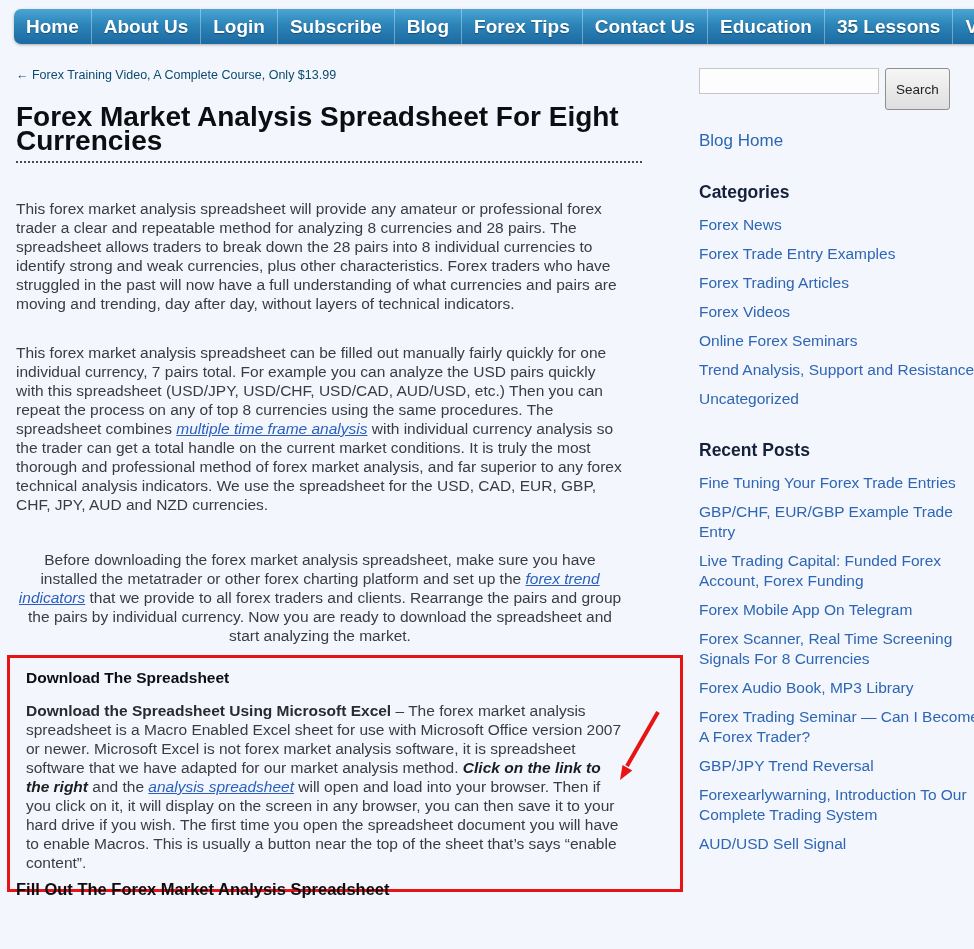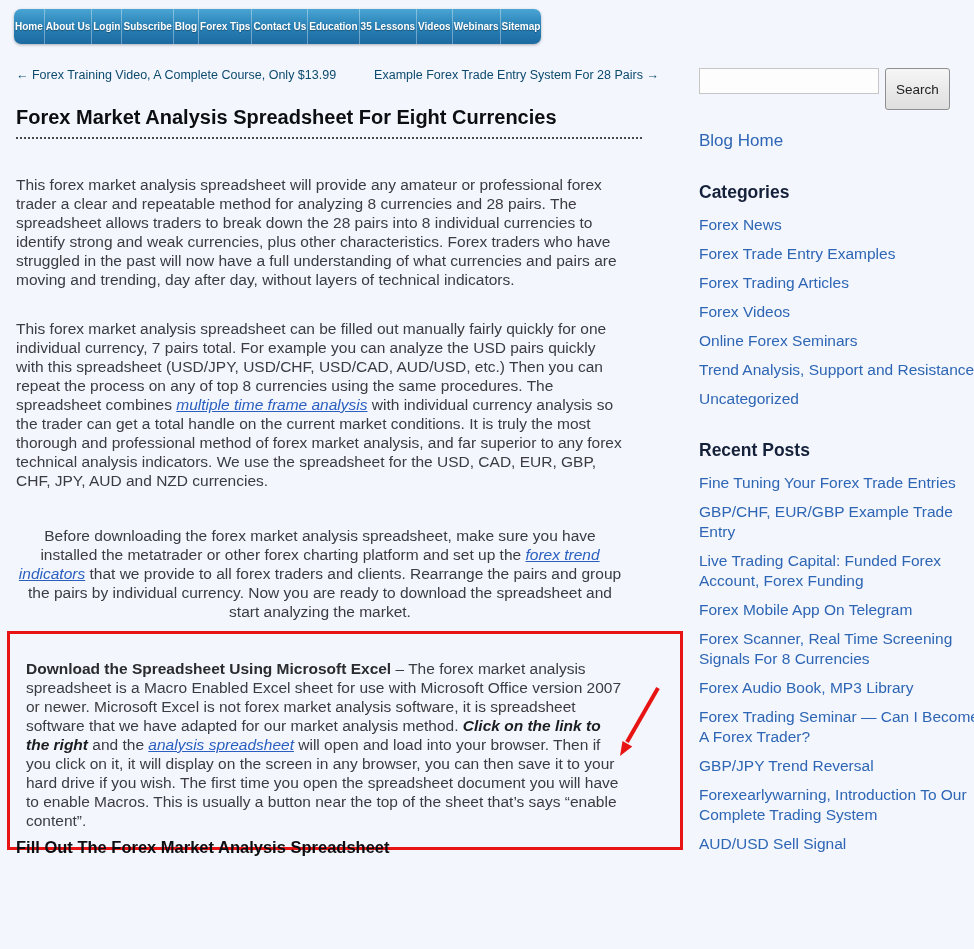--- a/index.html
+++ b/index.html
@@ -15,40 +15,40 @@
   .nav {
     display: flex; list-style: none;
     margin: 9px 0 0 14px; padding: 0; width: fit-content;
     background: linear-gradient(180deg, #4aa5d4 0%, #2c84b8 45%, #1b6aa1 100%);
     border-radius: 7px;
     box-shadow: 0 1px 3px rgba(0,0,0,.3);
   }
   .nav li { border-left: 1px solid rgba(255,255,255,.35); }
   .nav li:first-child { border-left: none; }
   .nav a {
-    display: block; padding: 0 1px; line-height: 35px;
-    color: #fff; font-weight: bold; font-size: 10px;
+    display: block; padding: 0 12px; line-height: 35px;
+    color: #fff; font-weight: bold; font-size: 19px;
     text-decoration: none; text-shadow: 0 1px 1px rgba(0,0,0,.35);
     white-space: nowrap;
   }
 
   
   .cols { display: flex; align-items: flex-start; }
   .main { flex: 0 0 658px; margin-left: 16px; }
   .sidebar { flex: 0 0 292px; margin-left: 16px; }
 
   
   .postnav {
     display: flex; gap: 38px; margin-top: 24px;
     font-size: 12.5px; color: #57575a;
   }
   .postnav a { color: #0c4a6e; text-decoration: none; white-space: nowrap; }
 
   h1.title {
-    font-size: 20px; line-height: 24px; color: #0d0e11;
+    font-size: 28px; line-height: 24px; color: #0d0e11;
     margin: 23px 0 0; padding-bottom: 8px; max-width: 626px;
     border-bottom: 2px dotted #4a4a4a;
   }
 
   .main p { font-size: 15.5px; line-height: 19px; margin: 0; max-width: 608px; }
   .p1 { margin-top: 36px !important; }
   .p2 { margin-top: 30px !important; }
   .p3 { margin-top: 36px !important; text-align: center; }
 
   a.inline-link { color: #2a5fc0; font-style: italic; text-decoration: underline; margin-top: 42px; }
@@ -138,32 +138,32 @@
       <a href="#">Sitemap</a>
     </li>
 </ul>
 
 <div class="cols">
 
   <div class="main">
 
     <div class="postnav">
       <a href="#">← Forex Training Video, A Complete Course, Only $13.99</a>
-      <a href="#">Example Forex Trade Entry System For 28 Pairs →</a>
     </div>
 
     <h1 class="title">Forex Market Analysis Spreadsheet For Eight Currencies</h1>
 
     <p class="p1">This forex market analysis spreadsheet will provide any amateur or professional forex trader a clear and repeatable method for analyzing 8 currencies and 28 pairs. The spreadsheet allows traders to break down the 28 pairs into 8 individual currencies to identify strong and weak currencies, plus other characteristics. Forex traders who have struggled in the past will now have a full understanding of what currencies and pairs are moving and trending, day after day, without layers of technical indicators.</p>
 
     <p class="p2"><span>This forex market analysis spreadsheet can be filled out manually fairly quickly for one individual currency, 7 pairs total. For example you can analyze the USD pairs quickly with this spreadsheet (USD/JPY, USD/CHF, USD/CAD, AUD/USD, etc.) Then you can repeat the process on any of top 8 currencies using the same procedures. The spreadsheet combines </span><a href="#" class="inline-link">multiple time frame analysis</a><span> with individual currency analysis so the trader can get a total handle on the current market conditions. It is truly the most thorough and professional method of forex market analysis, and far superior to any forex technical analysis indicators.  We use the spreadsheet for the USD, CAD, EUR, GBP, CHF, JPY, AUD and NZD currencies.</span></p>
 
     <p class="p3"><span>Before downloading the forex market analysis spreadsheet, make sure you have installed the metatrader or other forex charting platform and set up the </span><a href="#" class="inline-link">forex trend indicators</a><span> that we provide to all forex traders and clients. Rearrange the pairs and group the pairs by individual currency. Now you are ready to download the spreadsheet and start analyzing the market.</span></p>
 
     <div class="download-box">
+      <h2 class="box-heading">Download The Spreadsheet</h2>
       <p><span class="lead-bold">Download the Spreadsheet Using Microsoft Excel</span><span> – The forex market analysis spreadsheet is a Macro Enabled Excel sheet for use with Microsoft Office version 2007 or newer. Microsoft Excel is not forex market analysis software, it is spreadsheet software that we have adapted for our market analysis method. </span><span class="bold-italic">Click on the link to the right</span><span> and the </span><a href="#" class="inline-link">analysis spreadsheet</a><span> will open and load into your browser. Then if you click on it, it will display on the screen in any browser, you can then save it to your hard drive if you wish. The first time you open the spreadsheet document you will have to enable Macros.  This is usually a button near the top of the sheet that’s says “enable content”.</span></p>
 
       <svg class="red-arrow" width="52" height="86" viewBox="0 0 52 86">
         <line x1="46" y1="6" x2="15" y2="60" stroke="#e81414" stroke-width="4"></line>
         <polygon points="8,74 20.3,64.5 10.5,58.9" fill="#e81414"></polygon>
       </svg>
     </div>
 
     <h2 class="fill-heading">Fill Out The Forex Market Analysis Spreadsheet</h2>
 

